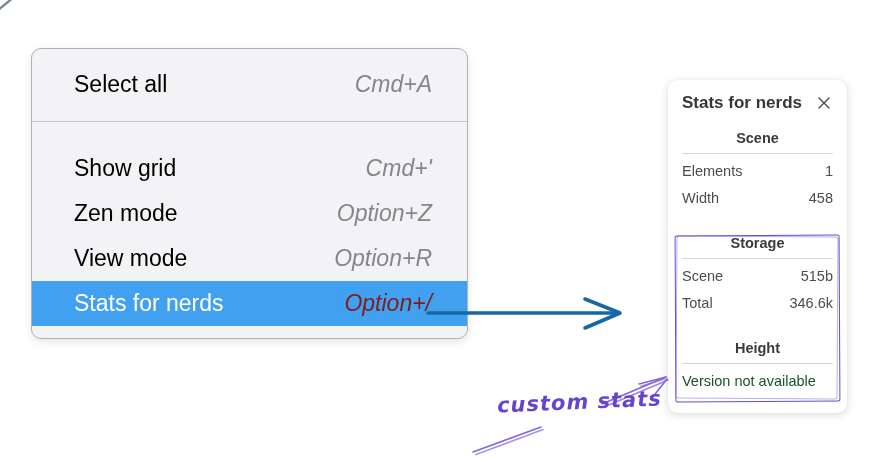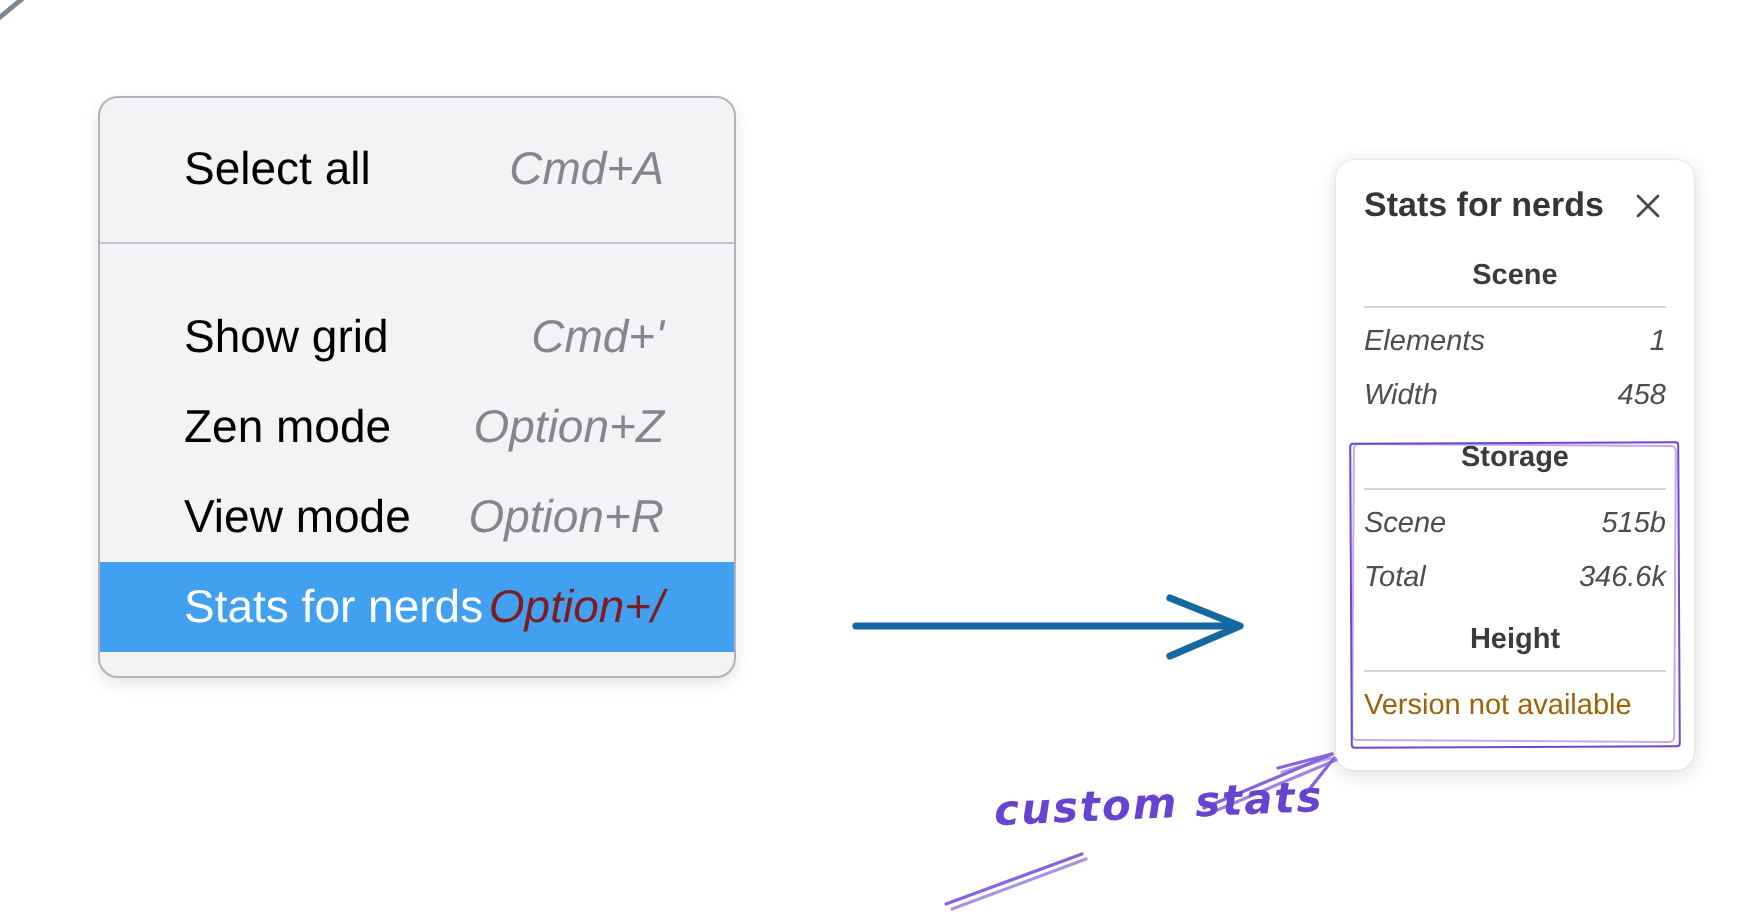--- a/index.html
+++ b/index.html
@@ -4,21 +4,21 @@
 <style>
   * { margin:0; padding:0; box-sizing:border-box; }
   html,body { background:#ffffff; }
   .canvas {
     position:relative; width:873px; height:461px; overflow:hidden;
     background:#ffffff; font-family:"Liberation Sans", sans-serif;
   }
 
   
   .context-menu {
-    position:absolute; left:49px; top:48px; width:319px;
+    position:absolute; left:31px; top:48px; width:437px;
     background:#f3f3f5; border:1px solid #b2b2b8; border-radius:10px;
     padding:13px 0 12px; box-shadow:0 3px 8px rgba(0,0,0,0.10);
   }
   .menu-item {
     height:45px; display:flex; align-items:center; justify-content:space-between;
     padding:0 35px 0 42px; font-size:23px; color:#000; cursor:default;
     white-space:nowrap;
   }
   .menu-item .shortcut { color:#85858b;font-style:italic; }
   .menu-item.highlighted { background:#42a0f0; color:#ffffff; }
@@ -33,27 +33,27 @@
     padding:13px 14px 11px;
   }
   .panel-header { display:flex; align-items:center; justify-content:space-between; height:20px; }
   .panel-title { font-size:17px; font-weight:bold; color:#363636; }
   .close-btn {
     width:18px; height:18px; display:flex; align-items:center; justify-content:center;
     cursor:pointer; border:none; background:transparent; padding:0;
   }
   .sec-heading { text-align:center; font-size:14.5px; font-weight:bold; color:#3b3b3b; margin-top:17px; }
   .sec-rule { border-top:1px solid #d4d4d9; margin-top:7px; }
-  .stat-rows { margin-top:3px;font-style:italic; }
+  .stat-rows { margin-top:3px; }
   .stat-row { display:flex; justify-content:space-between; font-size:14.5px; color:#4c4c52; padding:5.5px 0; }
-  .note { font-size:14.5px; color:#a16207; padding:9px 0 5px; }
+  .note { font-size:14.5px; color:#14532d; padding:9px 0 5px; }
 
   
   .custom-box { position:relative; margin:6px -7px 0; padding:0 7px 8px; }
-  .custom-box .sec-heading { margin-top:10px; }
+  .custom-box .sec-heading { margin-top:24px; }
   .custom-box::before {
     content:""; position:absolute; inset:0; pointer-events:none;
     border:1.6px solid #6e46d2; border-radius:2px; transform:rotate(-0.3deg);
   }
   .custom-box::after {
     content:""; position:absolute; inset:1px 2px 3px 1px; pointer-events:none;
     border:1px solid rgba(110,70,210,0.45); border-radius:3px; transform:rotate(0.35deg);
   }
 
   

